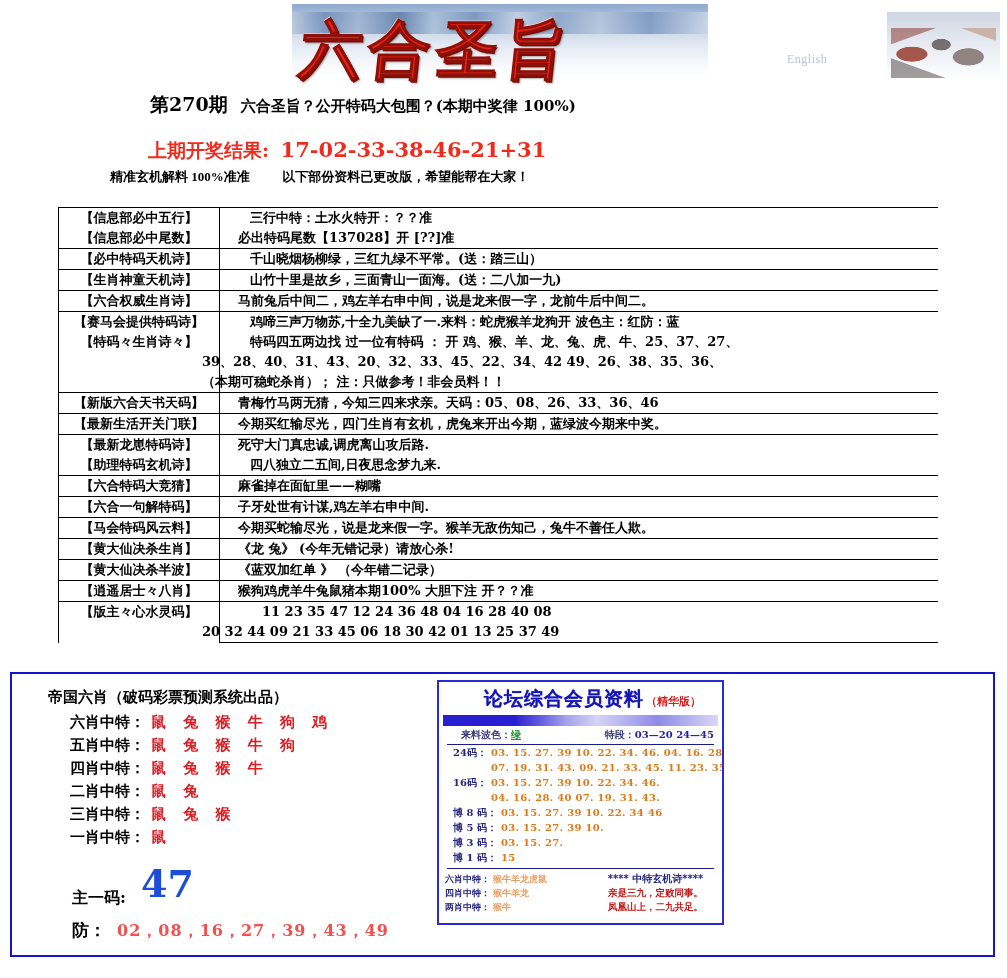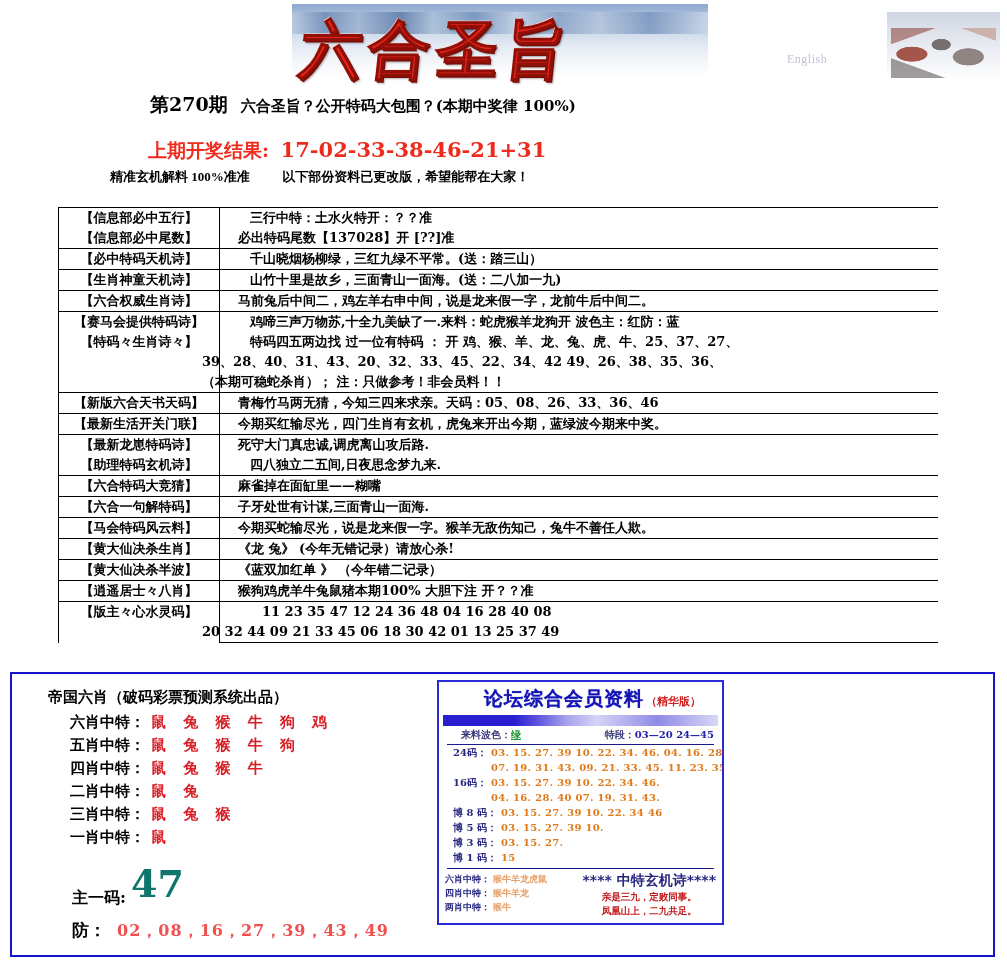--- a/index.html
+++ b/index.html
@@ -164,21 +164,21 @@
   }
   .zx-row .zx-label{display:inline-block;}
   .zx-row .zx-vals{color:#d81f26;margin-left:6px;letter-spacing:6px;}
 
   #main-code-row{
     margin-top:12px;padding-left:42px;white-space:nowrap;
     font-family:"DejaVu Serif","Liberation Serif",serif;
   }
   #main-code-label{font-size:16px;font-weight:bold;color:#000;vertical-align:-6px;}
   #main-code-val{
-    font-size:38px;font-weight:bold;color:#0f766e;
+    font-size:38px;font-weight:bold;color:#1d4ed8;margin-left:10px;
     font-family:"DejaVu Serif","Liberation Serif",serif;
   }
   #defend-row{
     margin-top:10px;padding-left:42px;white-space:nowrap;
     font-family:"DejaVu Serif","Liberation Serif",serif;
   }
   #defend-label{font-size:17px;font-weight:bold;color:#000;}
   #defend-vals{font-size:16px;font-weight:bold;color:#f0504e;margin-left:6px;letter-spacing:1px;}
 
   
@@ -229,21 +229,21 @@
     display:flex;margin-top:3px;padding:0 6px;
   }
   #fc-bot-l{width:150px;}
   #fc-bot-r{flex:1;text-align:center;}
   .fc-sm{
     font-size:9px;font-weight:bold;line-height:14px;
     white-space:nowrap;color:#27277f;
     font-family:"DejaVu Serif","Liberation Serif",serif;
   }
   .fc-sm .o{color:#e9a068;margin-left:3px;}
-  .fc-star{font-size:14px;font-weight:bold;color:#27277f;white-space:nowrap;}
+  .fc-star{font-size:10px;font-weight:bold;color:#27277f;white-space:nowrap;}
   .fc-poem{font-size:9.5px;font-weight:bold;color:#c01a1a;line-height:14px;white-space:nowrap;}
 </style>
 </head>
 <body>
 
 <div id="banner">
   <div id="banner-art">
     <div id="banner-horses"></div>
   </div>
   <div id="banner-title">六合圣旨</div>
@@ -319,21 +319,21 @@
       <tr>
         <td class="lbl">【助理特码玄机诗】</td>
         <td class="val"><span class="indent2">四八独立二五间,日夜思念梦九来.</span></td>
       </tr>
       <tr class="topline">
         <td class="lbl">【六合特码大竞猜】</td>
         <td class="val"><span class="indent1">麻雀掉在面缸里——糊嘴</span></td>
       </tr>
       <tr class="topline">
         <td class="lbl">【六合一句解特码】</td>
-        <td class="val"><span class="indent1">子牙处世有计谋,三面青山一面海.</span></td>
+        <td class="val"><span class="indent1">子牙处世有计谋,鸡左羊右申中间.</span></td>
       </tr>
       <tr class="topline">
         <td class="lbl">【马会特码风云料】</td>
         <td class="val"><span class="indent1">今期买蛇输尽光，说是龙来假一字。猴羊无敌伤知己，兔牛不善任人欺。</span></td>
       </tr>
       <tr class="topline">
         <td class="lbl">【黄大仙决杀生肖】</td>
         <td class="val"><span class="indent1">《龙 兔》       (今年无错记录）请放心杀!</span></td>
       </tr>
       <tr class="topline">

